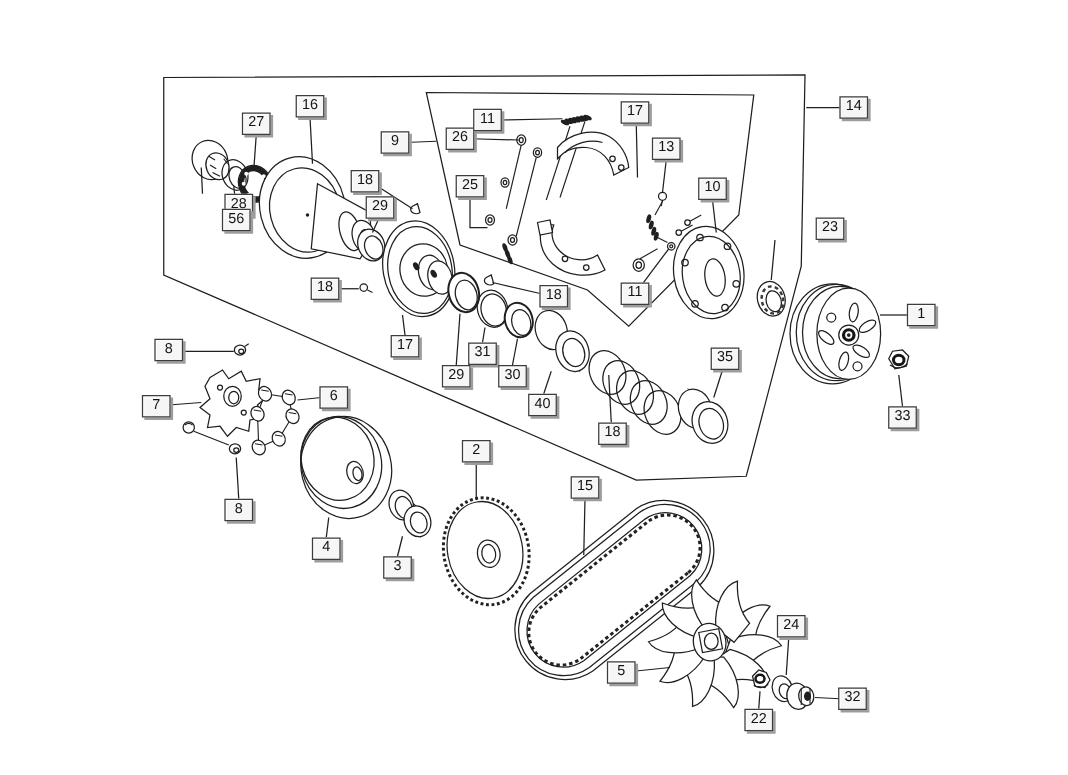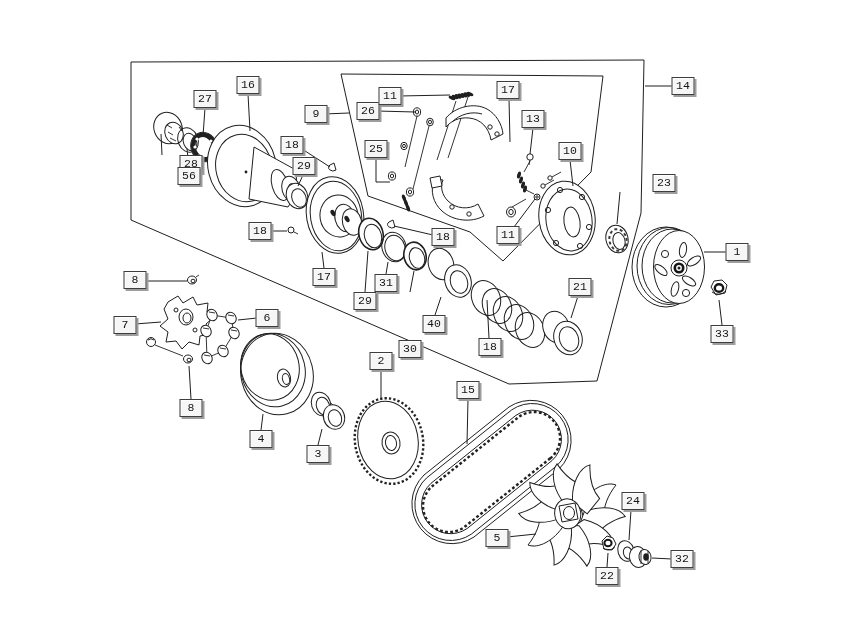--- a/index.html
+++ b/index.html
@@ -1,17 +1,17 @@
 <!DOCTYPE html>
 <html><head>
 <meta charset="utf-8">
 <style>
   html,body{margin:0;padding:0;background:#ffffff;}
   #stage{position:relative;width:854px;height:620px;background:#ffffff;overflow:hidden;
-         font-family:Liberation Mono, monospace;}
+         font-family:Liberation Sans, sans-serif;}
   #art{position:absolute;left:0;top:0;}
   svg *{vector-effect:none;}
   .n{fill:none;stroke:#1f1f1f;stroke-width:1;}
   .w{fill:#ffffff;stroke:#1f1f1f;stroke-width:1;}
   .w2{fill:#ffffff;stroke:#1f1f1f;stroke-width:1.6;}
   .d{fill:#1f1f1f;stroke:none;}
   .t{fill:none;stroke:#1f1f1f;stroke-width:4.5;}
   .mid{fill:none;stroke:#3a3a3a;stroke-width:2;}
   .cog{fill:none;stroke:#222;stroke-width:2.4;stroke-dasharray:2.8 2.3;}
   .teeth{fill:#fff;stroke:#222;stroke-width:2.4;stroke-dasharray:2.3 2.1;}
@@ -390,25 +390,25 @@
     <div class="callout" style="left: 620px; top: 183px; margin-left: 44px;">23</div>
     <div class="callout" style="left: 683px; top: 86px;">14</div>
     <div class="callout" style="left: 737px; top: 252px;">1</div>
     <div class="callout" style="left: 722px; top: 334px;">33</div>
     <div class="callout" style="left: 292px; top: 145px;">18</div>
     <div class="callout" style="left: 304px; top: 166px;">29</div>
     <div class="callout" style="left: 260px; top: 231px;">18</div>
     <div class="callout" style="left: 324px; top: 277px;">17</div>
     <div class="callout" style="left: 365px; top: 301px;">29</div>
     <div class="callout" style="left: 386px; top: 283px;">31</div>
-    <div class="callout" style="left: 410px; top: 301px; margin-top: 48px;">30</div>
+    <div class="callout" style="left: 410px; top: 301px;">30</div>
     <div class="callout" style="left: 443px; top: 237px;">18</div>
     <div class="callout" style="left: 434px; top: 324px;">40</div>
     <div class="callout" style="left: 490px; top: 347px;">18</div>
-    <div class="callout" style="left: 580px; top: 287px;">21</div>
+    <div class="callout" style="left: 580px; top: 287px;">35</div>
     <div class="callout" style="left: 468px; top: 390px;">15</div>
     <div class="callout" style="left: 125px; top: 325px;">7</div>
     <div class="callout" style="left: 267px; top: 318px;">6</div>
     <div class="callout" style="left: 135px; top: 280px;">8</div>
     <div class="callout" style="left: 191px; top: 408px;">8</div>
     <div class="callout" style="left: 261px; top: 439px;">4</div>
     <div class="callout" style="left: 318px; top: 454px;">3</div>
     <div class="callout" style="left: 381px; top: 361px;">2</div>
     <div class="callout" style="left: 497px; top: 538px;">5</div>
     <div class="callout" style="left: 633px; top: 501px;">24</div>

